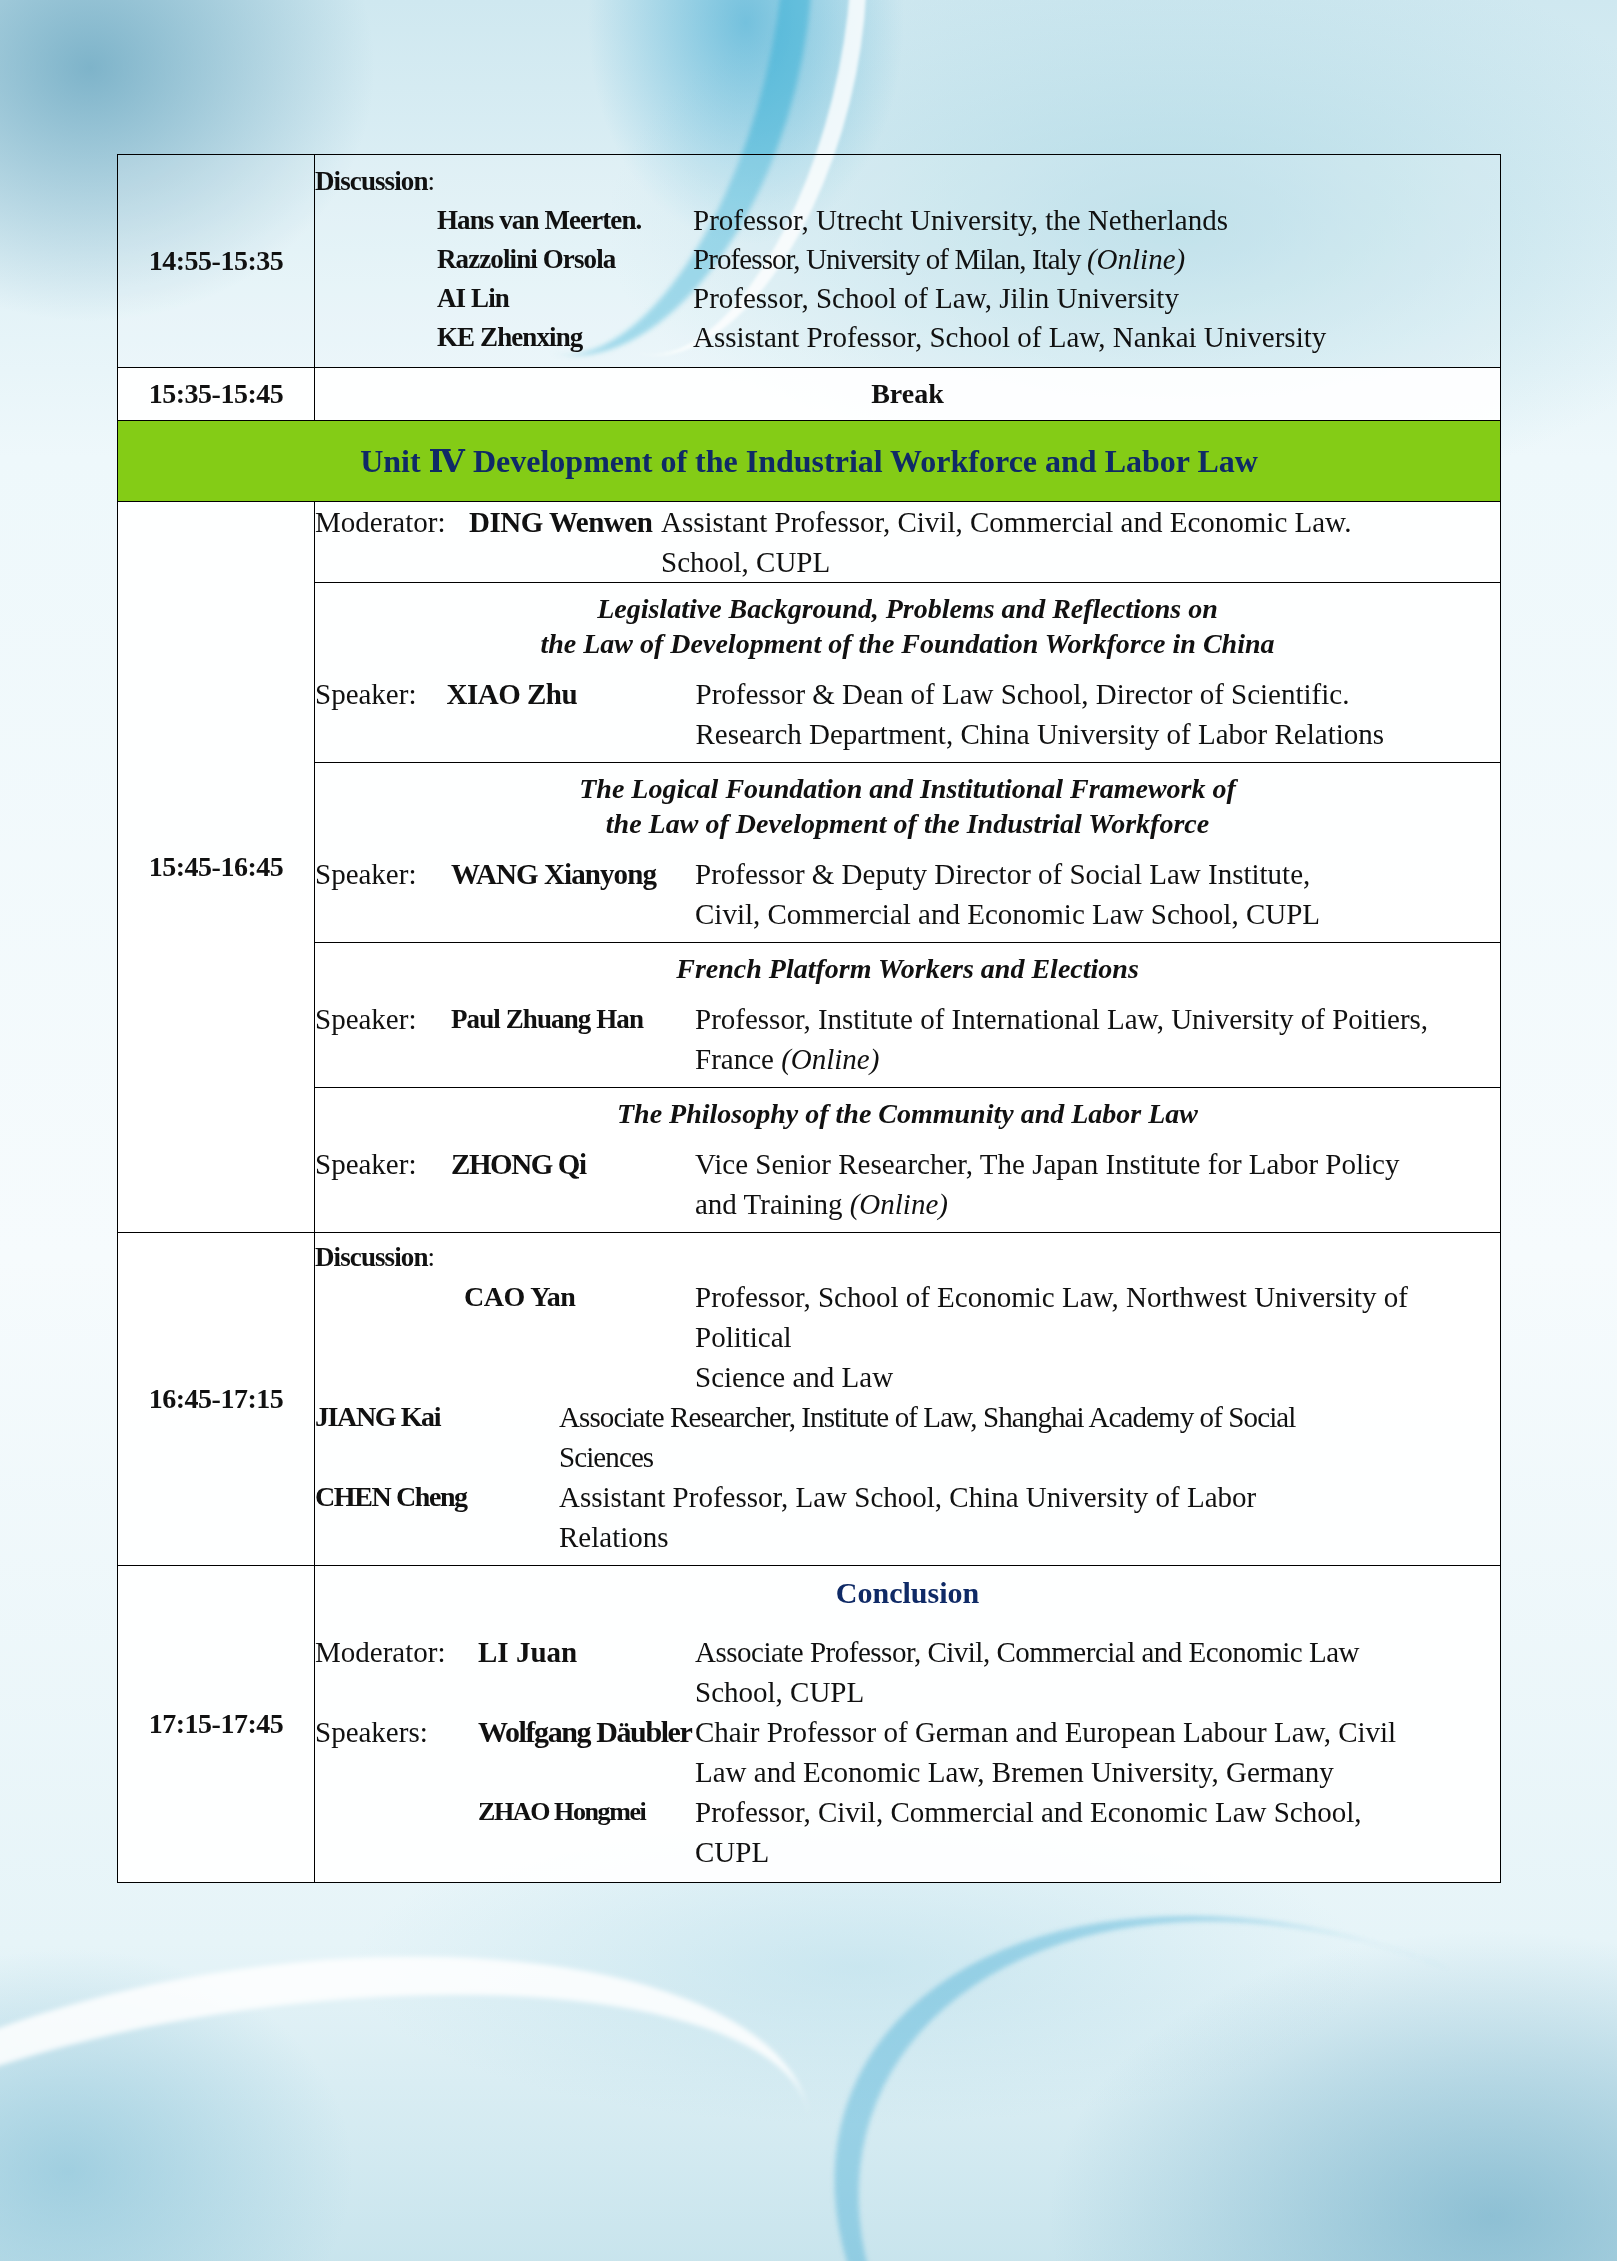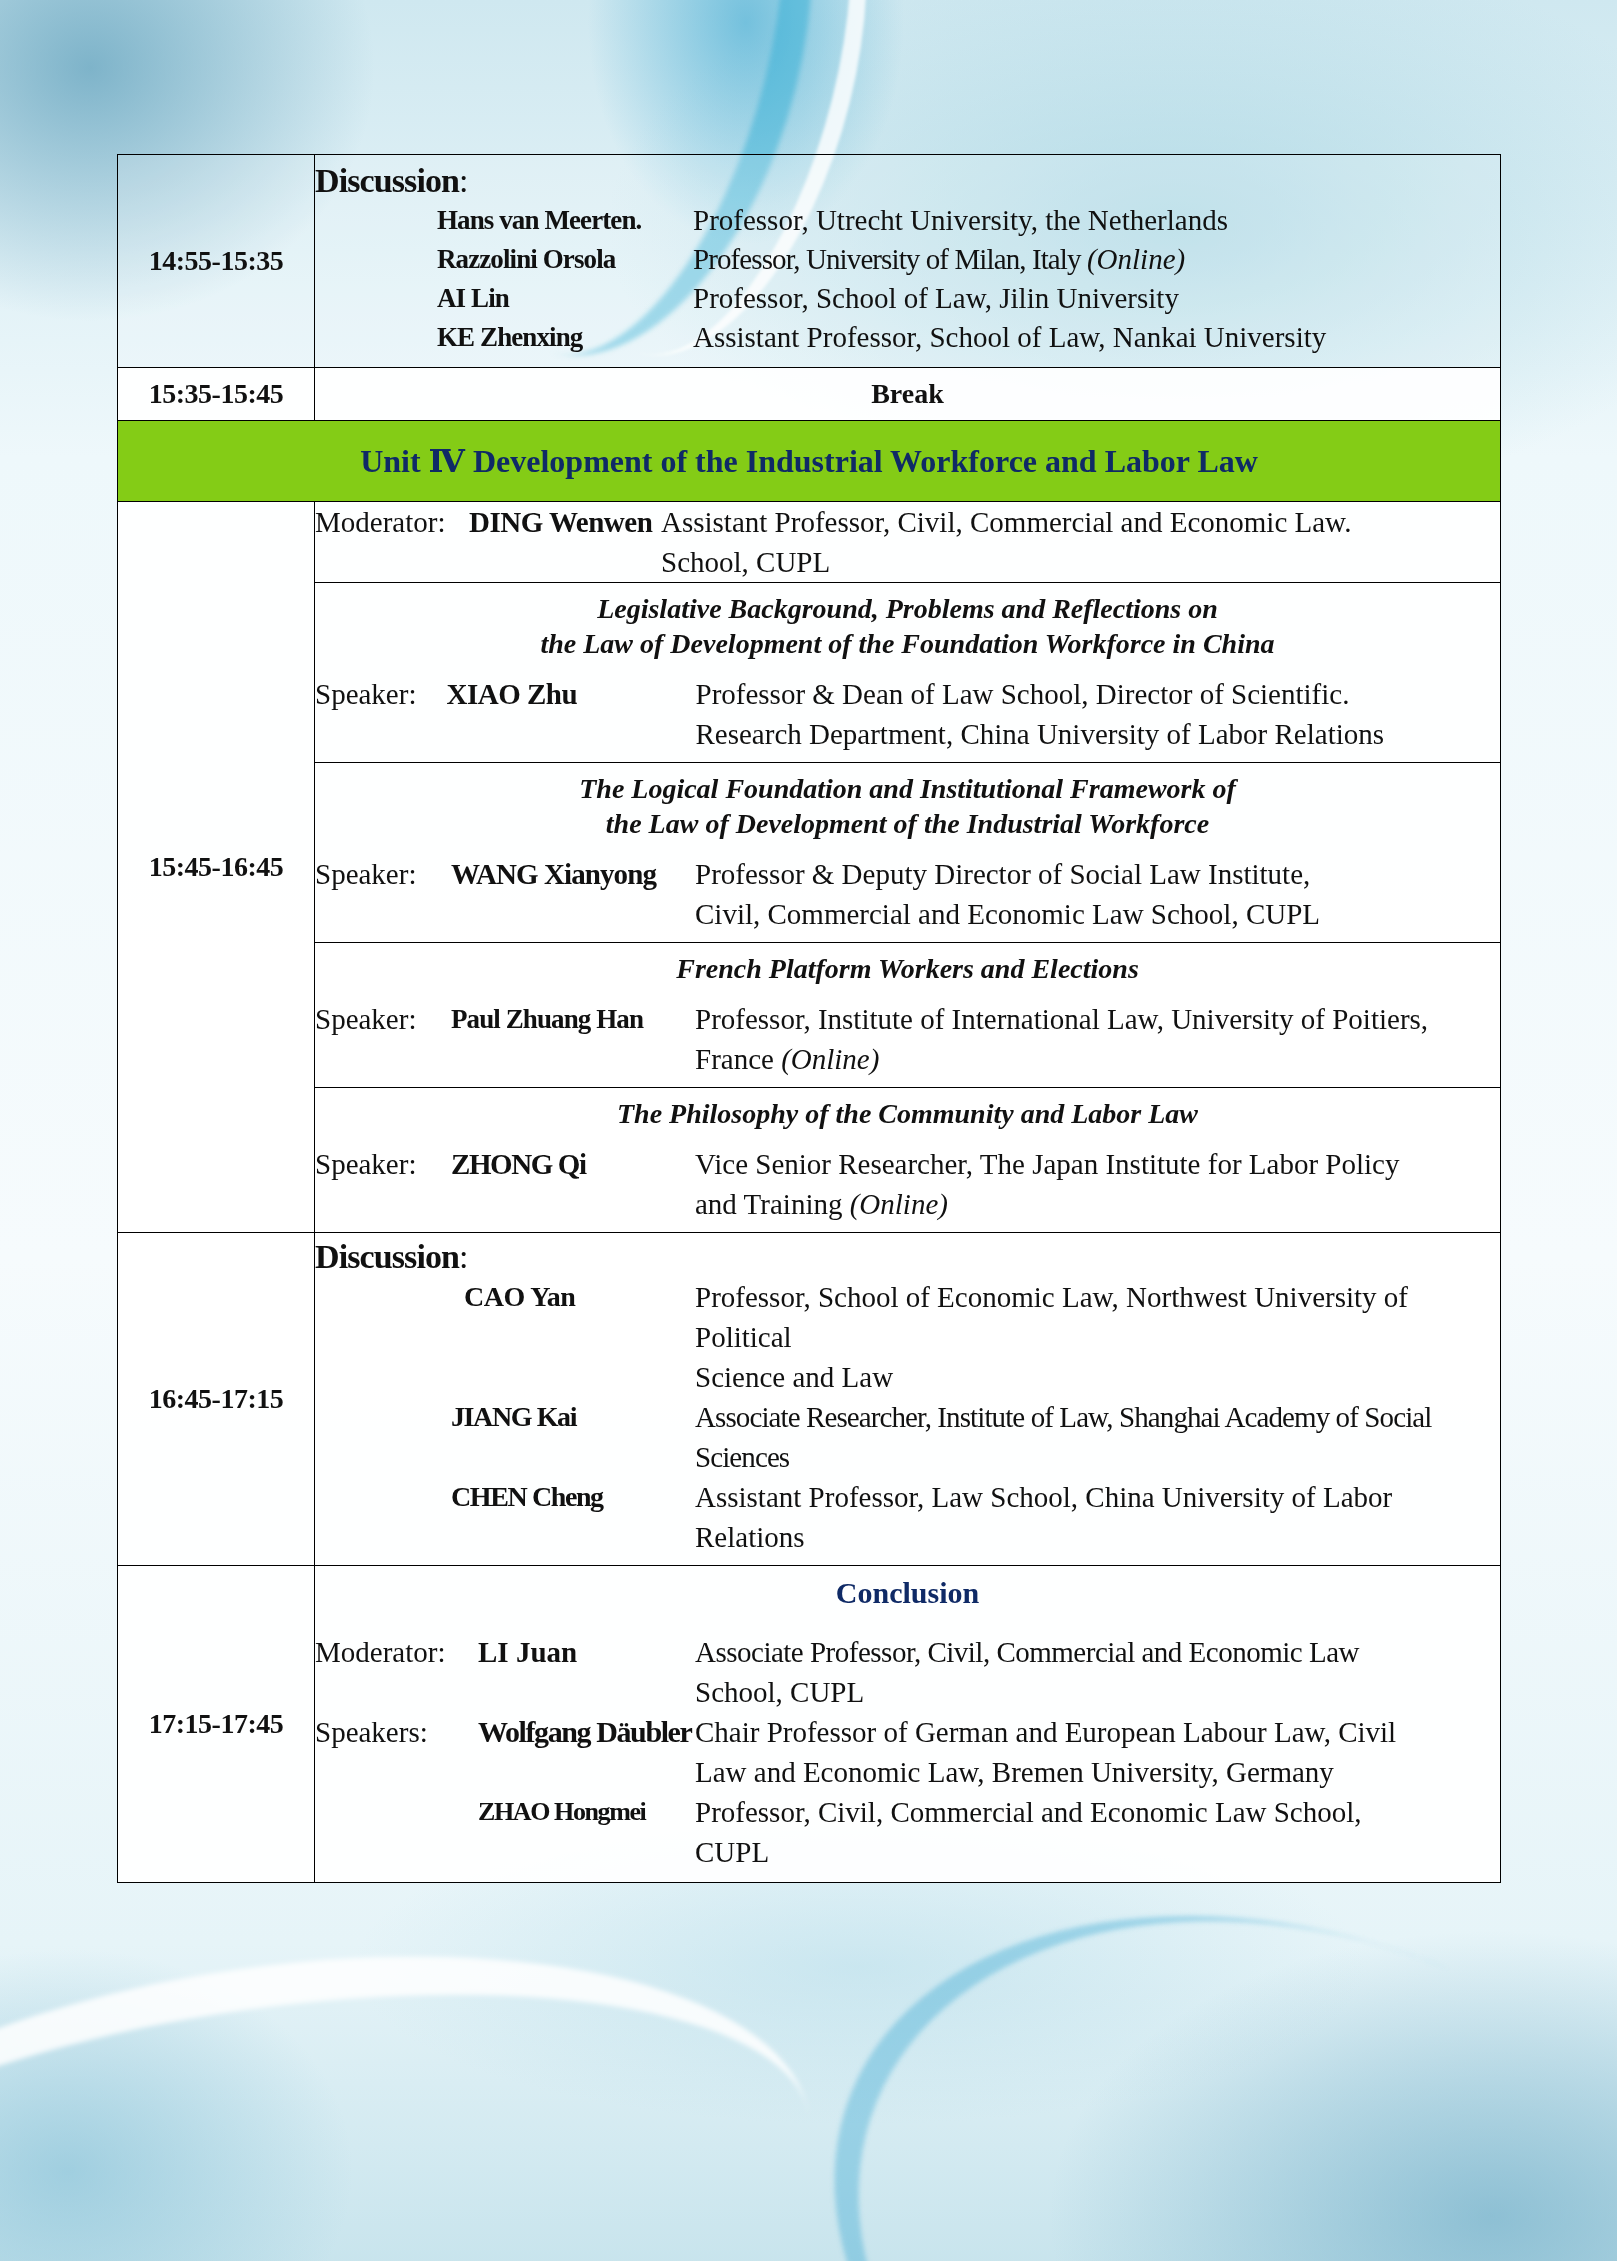--- a/index.html
+++ b/index.html
@@ -34,21 +34,21 @@
   .content-cell { padding: 0 13.6px 0 15.4px; }
   .trans { background: rgba(255,255,255,0.15); }
   .white { background: rgba(255,255,255,0.93); }
   .row-line { display: flex; align-items: flex-start; font-size: 29px; line-height: 40px; }
   .role { width: 131px; flex: none; }
   .name { font-weight: bold; flex: none; letter-spacing: -0.5px; }
   .affil { flex: 1; }
   .online { font-style: italic; }
 
   .r-disc1 { height: 213px; }
-  .disc-title { font-size: 34px; font-weight: bold; letter-spacing: -0.9px; line-height: 40px; margin-top: -3.6px; }
+  .disc-title { font-size: 27px; font-weight: bold; letter-spacing: -0.9px; line-height: 40px; margin-top: -3.6px; }
   .disc-list .row-line { line-height: 39px; }
   .disc1 .name { width: 256px; margin-left: 122px; font-size: 27px; letter-spacing: -0.9px; }
 
   .r-break { height: 53px; border-radius: 9px; }
   .break-text { text-align: center; font-weight: bold; font-size: 28px; }
 
   .r-unit { height: 81px; }
   .unit-cell { background: #84cc16; text-align: center; color: #0f2a66; font-weight: bold; font-size: 32px; }
 
   .r-mod { height: 78px; }
@@ -57,21 +57,21 @@
 
   .r-talk1 { height: 180px; }
   .r-talk2 { height: 180px; }
   .r-talk3 { height: 145px; font-family: Liberation Serif, serif; }
   .r-talk4 { height: 145px; }
   .talk-title { text-align: center; font-style: italic; font-weight: bold; font-size: 28px; line-height: 35px; margin-bottom: 13.6px; }
   .talk .role { width: 136px; }
   .talk .name { width: 244px; }
 
   .r-disc2 { height: 333px; }
-  .disc2 .name { width: 244px; margin-left: 136px; font-size: 28px; }
+  .disc2 .name { width: 244px; font-size: 28px; }
   .disc2 .indent-more { margin-left: 149px; width: 231px; }
   .disc2 .row-line { line-height: 40px; }
 
   .r-concl { height: 317px; }
   .concl-title { text-align: center; color: #0f2a66; font-weight: bold; font-size: 30px; margin-bottom: 22.6px; }
   .concl .role { width: 163px; }
   .concl .name { width: 217px; font-size: 28px; letter-spacing: -0.9px; }
   .concl .row-line { line-height: 40px; }
 </style>
 </head>

